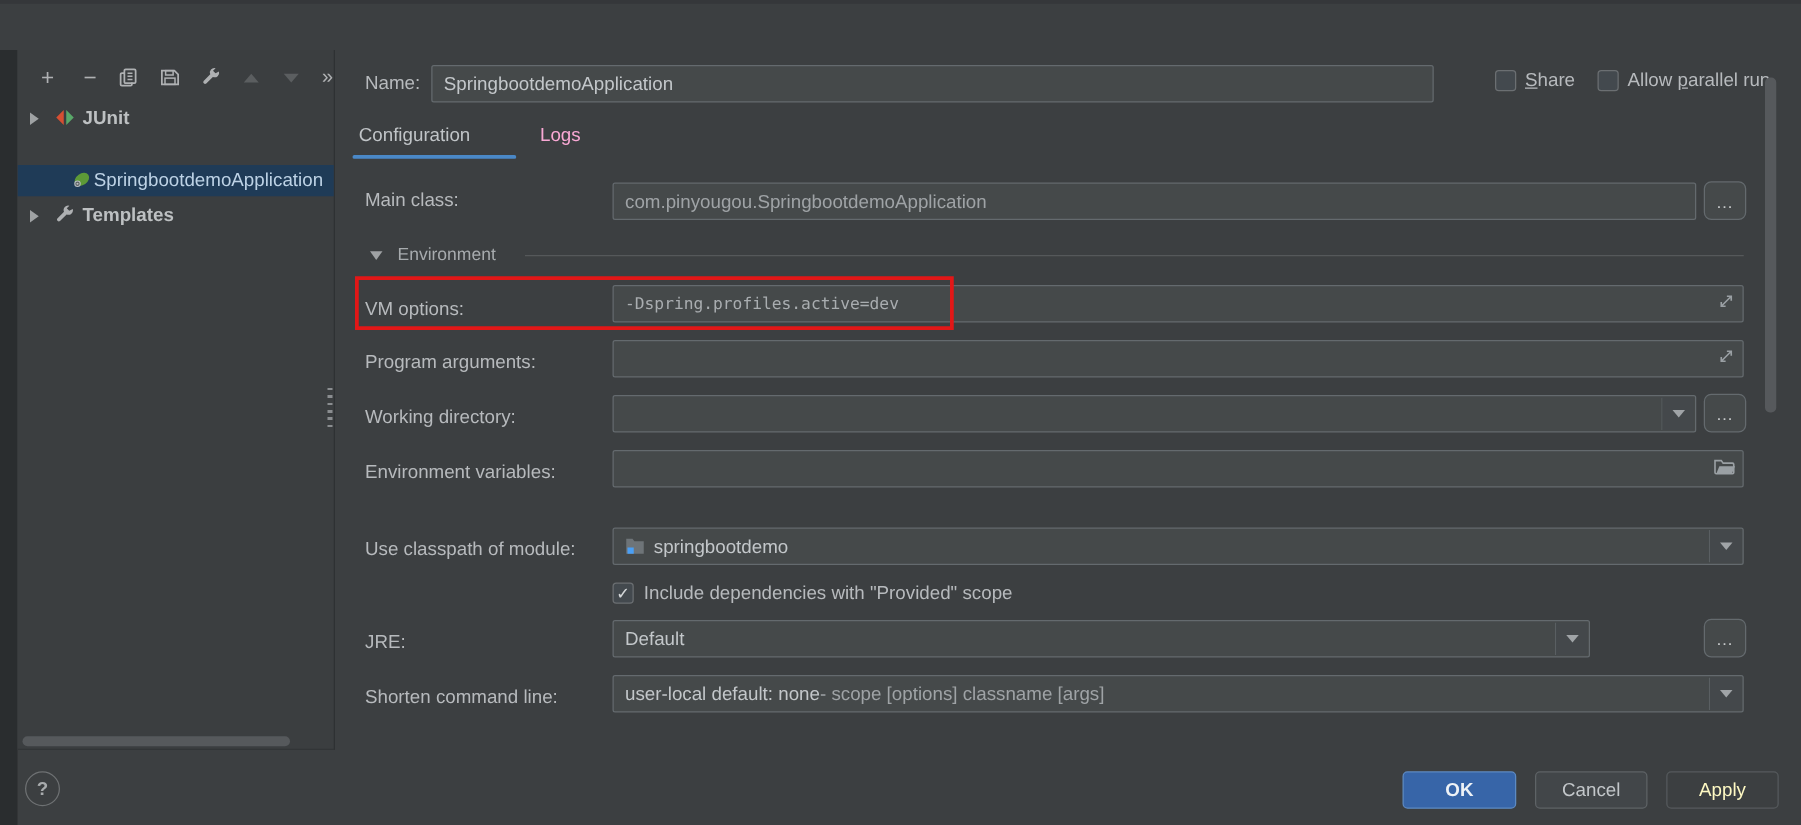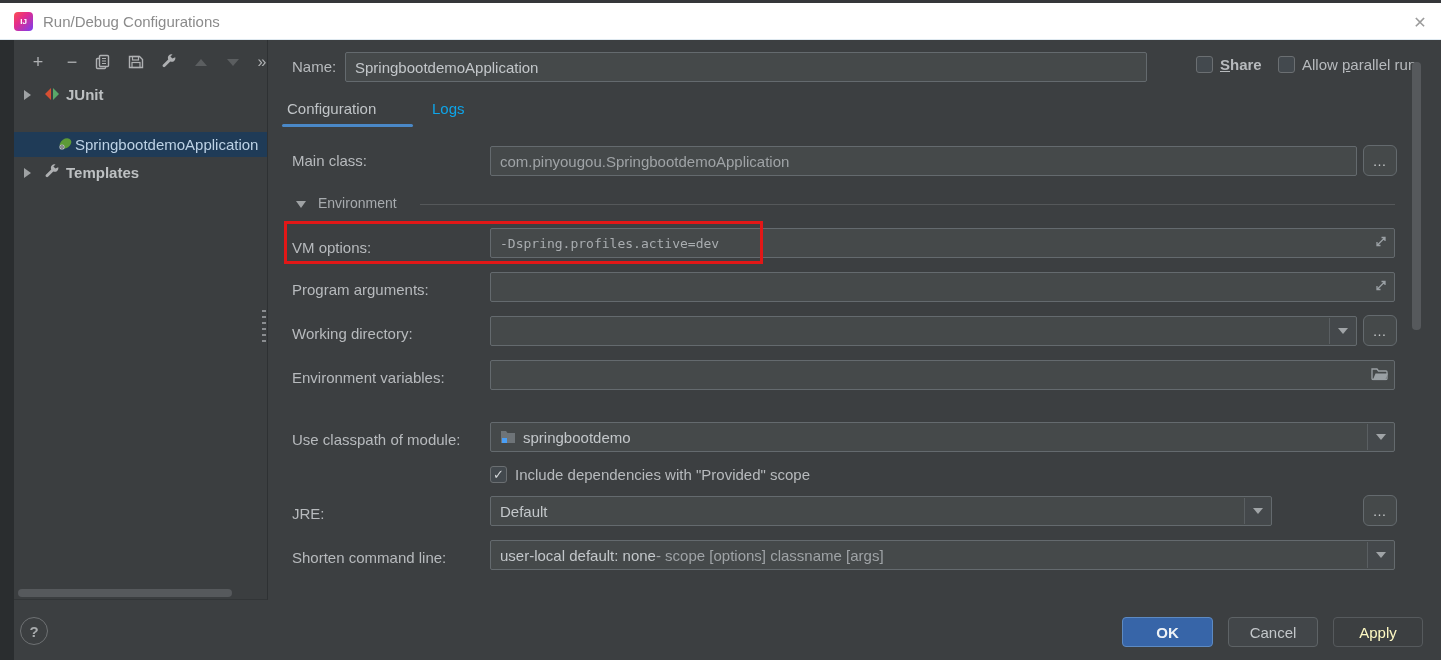--- a/index.html
+++ b/index.html
@@ -50,21 +50,21 @@
   .mono { font-family:"DejaVu Sans Mono", monospace; font-size:13px; color:#a9adb0; }
   .combo-arrow { position:absolute; right:1px; top:1px; bottom:1px; width:26px; background:#44484b;
                  border-left:1px solid #5a5f62; border-radius:0 2px 2px 0; display:flex; align-items:center; justify-content:center; cursor:pointer; }
   .combo-arrow .tri { width:0; height:0; border-left:5px solid transparent; border-right:5px solid transparent; border-top:6px solid #a0a4a7; }
   .adorn { position:absolute; right:6px; top:50%; transform:translateY(-50%); cursor:pointer; }
   .browse-btn { position:absolute; width:34px; height:31px; background:#45494a; border:1px solid #646a6e; border-radius:6px;
                 color:#c7cacb; font-size:14px; display:flex; align-items:center; justify-content:center; letter-spacing:1px; cursor:pointer; }
   .checkbox { width:17px; height:17px; border:1px solid #6b6f72; border-radius:3px; background:#43494e;
               display:inline-flex; align-items:center; justify-content:center; color:#d4d7d9; font-size:13px; cursor:pointer; }
   .cb-label { font-size:15px; color:#b7babd; }
-  .tab { position:absolute; top:60px; font-size:15px; color:#0ea5e9; cursor:pointer; }
+  .tab { position:absolute; top:60px; font-size:15px; color:#f9a8d4; cursor:pointer; }
   .tab.active { color:#c0c4c7; }
   .tab-underline { position:absolute; top:84px; height:3px; background:#4a88c7; border-radius:2px; }
   .section-line { position:absolute; height:1px; background:#55585a; }
   .annotation-box { position:absolute; border:3px solid #e21717; pointer-events:none; }
   .vscrollbar { position:absolute; left:1144px; top:22px; width:9px; height:268px; background:#56595c; border-radius:4px; cursor:pointer; }
 
   
   .help-btn { position:absolute; left:20px; top:617px; width:28px; height:28px; border:1px solid #6e7173; border-radius:50%;
               color:#a8abad; font-size:15px; font-weight:bold; display:flex; align-items:center; justify-content:center; cursor:pointer; }
   .btn { position:absolute; top:617px; height:30px; border-radius:4px; font-size:15px;
@@ -74,25 +74,20 @@
   .btn-apply { left:1333px; width:90px; background:#3c3f41; border:1px solid #565a5d; color:#fef9c3; cursor:default; }
   u { text-decoration:underline; }
 </style>
 </head>
 <body>
 
 <div class="window">
 
   <div class="top-strip"></div>
 
-  <div class="titlebar">
-    <div class="app-logo">IJ</div>
-    <div class="title-text">Run/Debug Configurations</div>
-    <div class="close-btn">✕</div>
-  </div>
 
   <div class="bodyarea">
     <div class="left-strip"></div>
 
     <div class="tree-panel">
       <div class="tb-icon" style="left:12px">+</div>
       <div class="tb-icon" style="left:46px">−</div>
       <div class="tb-icon" style="left:77px">
         <svg width="16" height="16" viewBox="0 0 16 16">
             <rect x="4.5" y="1.5" width="9" height="11" rx="1" fill="none" stroke="#afb1b3" stroke-width="1.4"></rect>
@@ -158,21 +153,21 @@
 
     <div class="divider-dots"></div>
 
     <div class="main-panel">
 
       <div class="lbl" style="left:24px; top:18px;">Name:</div>
       <div class="field" style="left:77px; top:12px; width:802px;">
         <span class="white">SpringbootdemoApplication</span>
       </div>
 
-      <div style="position:absolute; left:928px; top:16px; display:flex; align-items:center; gap:7px;font-weight:bold;">
+      <div style="position:absolute; left:928px; top:16px; display:flex; align-items:center; gap:7px;">
         <span class="checkbox"></span>
         <span class="cb-label"><span></span><u>S</u><span>hare</span></span>
       </div>
       <div style="position:absolute; left:1010px; top:16px; display:flex; align-items:center; gap:7px;">
         <span class="checkbox"></span>
         <span class="cb-label"><span>Allow </span><u>p</u><span>arallel run</span></span>
       </div>
 
       <div class="tab active" style="left:19px;">Configuration</div>
       <div class="tab" style="left:164px;">Logs</div>

